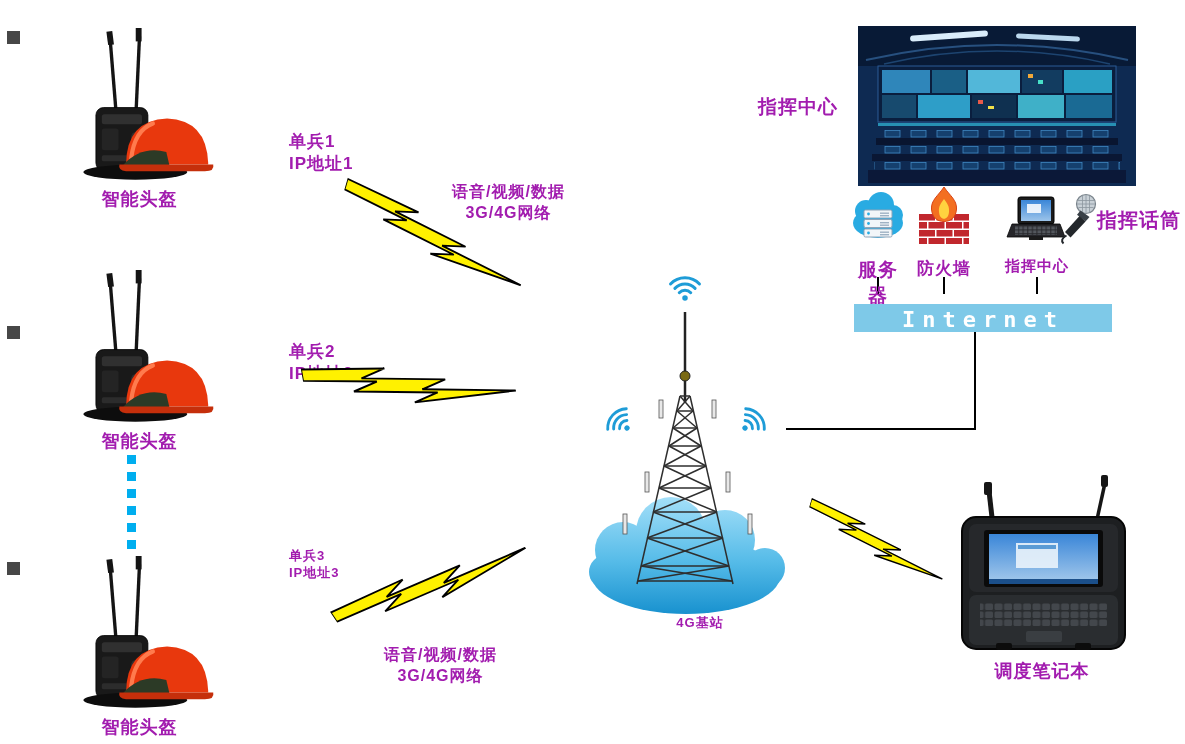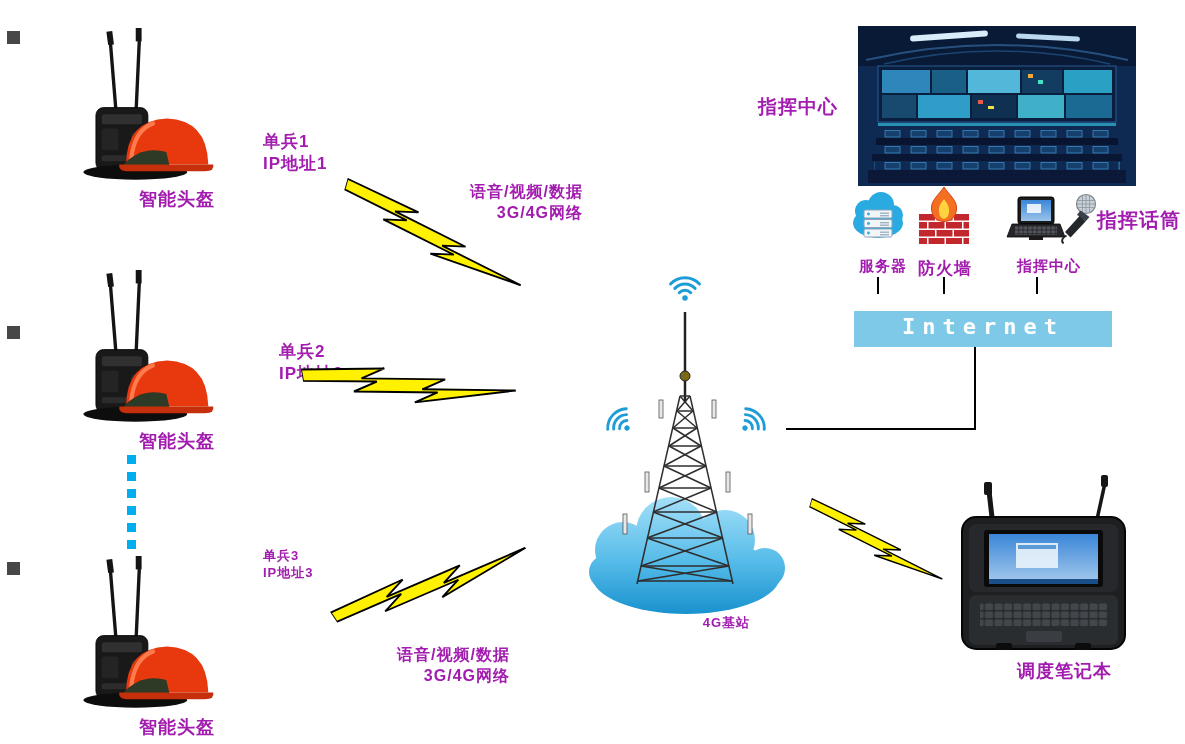--- a/index.html
+++ b/index.html
@@ -1,22 +1,22 @@
 <!DOCTYPE html>
 <html><head>
 <meta charset="utf-8">
 <style>
   * { margin:0; padding:0; box-sizing:border-box; }
   html,body { background:#fff; }
   .stage { position:relative; width:1185px; height:744px; background:#fff; overflow:hidden;
            font-family:"Liberation Sans", sans-serif; color:#000; }
   .abs { position:absolute; }
   .cap { font-weight:bold; letter-spacing:1px; color:#a21caf; }
-  .center { text-align:right; }
-  .two-line div { line-height:1.32; }
+  .center { text-align:center; }
+  .two-line div { line-height:1.32;margin-left:26px; }
   .bolt { position:absolute; overflow:visible; }
   .kline { position:absolute; background:#000; }
   .dashes { position:absolute; width:9px;
             background:repeating-linear-gradient(to bottom,#00AEEF 0 9px, transparent 9px 17px); }
   .marker { position:absolute; width:13px; height:13px; background:#474747; }
   .internet-bar { position:absolute; background:#7EC9E8; color:#fff;
                   font-family:"DejaVu Sans Mono", monospace; font-weight:bold;
                   font-size:22px; letter-spacing:7px; text-align:center; line-height:32px; }
 </style>
 </head>
@@ -96,21 +96,21 @@
     <svg width="151" height="155" viewBox="0 0 180 185">
         <use href="#helmet-unit"></use>
       </svg>
     <div class="cap center" style="font-size:18px">智能头盔</div>
   </div>
 
   <div class="abs cap two-line" style="left:263px; top:131px; font-size:17px">
     <div>单兵1</div>
     <div>IP地址1</div>
   </div>
-  <div class="abs cap two-line" style="left:279px; top:341px; font-size:17px">
+  <div class="abs cap two-line" style="left:263px; top:341px; font-size:17px">
     <div>单兵2</div>
     <div>IP地址2</div>
   </div>
   <div class="abs cap two-line" style="left:263px; top:547px; font-size:13px">
     <div>单兵3</div>
     <div>IP地址3</div>
   </div>
 
   <div class="abs cap two-line center" style="left:408px; top:181px; width:175px; font-size:16px">
     <div>语音/视频/数据</div>
@@ -246,21 +246,21 @@
       <rect x="13" y="29.5" width="28" height="8" rx="1.5" fill="#F2F6F9" stroke="#8FA4B8"></rect>
       <circle cx="17.5" cy="33.5" r="1.4" fill="#29ABE2"></circle>
         <rect x="29" y="32" width="9" height="1.4" fill="#9FB2C4"></rect>
         <rect x="29" y="34.5" width="9" height="1.4" fill="#9FB2C4"></rect>
       <rect x="13" y="39" width="28" height="8" rx="1.5" fill="#F2F6F9" stroke="#8FA4B8"></rect>
       <circle cx="17.5" cy="43" r="1.4" fill="#29ABE2"></circle>
         <rect x="29" y="41.5" width="9" height="1.4" fill="#9FB2C4"></rect>
         <rect x="29" y="44" width="9" height="1.4" fill="#9FB2C4"></rect>
     </g>
   </svg>
-  <div class="abs cap center" style="left:849px; top:257px; width:58px; font-size:15px">服务器</div>
+  <div class="abs cap center" style="left:849px; top:257px; width:58px; font-size:19px">服务器</div>
 
   <svg class="abs" style="left:916px; top:186px" width="56" height="58" viewBox="0 0 56 58">
     <g fill="#C1272D">
       <rect x="3" y="28" width="16" height="6.5"></rect>
         <rect x="20.5" y="28" width="16" height="6.5"></rect>
         <rect x="38" y="28" width="15" height="6.5"></rect>
       <rect x="3" y="36" width="8" height="6.5"></rect>
         <rect x="12.5" y="36" width="16" height="6.5"></rect>
         <rect x="30" y="36" width="16" height="6.5"></rect>
         <rect x="47.5" y="36" width="5.5" height="6.5"></rect>
@@ -289,21 +289,21 @@
 
   <svg class="abs" style="left:1058px; top:192px" width="44" height="54" viewBox="0 0 44 54">
     <circle cx="28" cy="12" r="9.5" fill="#C9D1D7" stroke="#7A848C" stroke-width="1.2"></circle>
     <path d="M19.5 8.5 H36.5 M19 12 H37 M20.5 15.5 H35.5 M24.5 3.8 V20.2 M28 2.5 V21.5 M31.5 3.8 V20.2" fill="none" stroke="#8C969E" stroke-width="0.8"></path>
     <path d="M22.5 18.5 L31.5 25 L27.5 29.5 L19 22.8 Z" fill="#3A4148"></path>
     <path d="M21.5 24 L27.5 29.5 L12.5 45.5 L7 40 Z" fill="#23272B"></path>
     <path d="M8.5 43.5 Q1.5 47.5 5.5 51.5" stroke="#23272B" stroke-width="2" fill="none"></path>
   </svg>
   <div class="abs cap" style="left:1097px; top:207px; font-size:20px">指挥话筒</div>
 
-  <div class="internet-bar" style="left:854px; top:311px; width:258px; height:36px">
+  <div class="internet-bar" style="left:854px; top:304px; width:258px; height:28px">
     <span>Internet</span>
   </div>
 
   <svg class="abs" style="left:956px; top:475px" width="175" height="185" viewBox="0 0 175 185">
     <path d="M38 60 L33 16" stroke="#161616" stroke-width="5"></path>
     <rect x="28" y="7" width="8" height="13" rx="2" fill="#161616"></rect>
     <path d="M138 58 L149 8" stroke="#161616" stroke-width="3.5"></path>
     <rect x="145" y="0" width="7" height="12" rx="2" fill="#161616"></rect>
     <rect x="6" y="42" width="163" height="132" rx="14" fill="#1D1F21" stroke="#060606" stroke-width="2"></rect>
     <rect x="13" y="49" width="149" height="68" rx="7" fill="#26282B"></rect>

